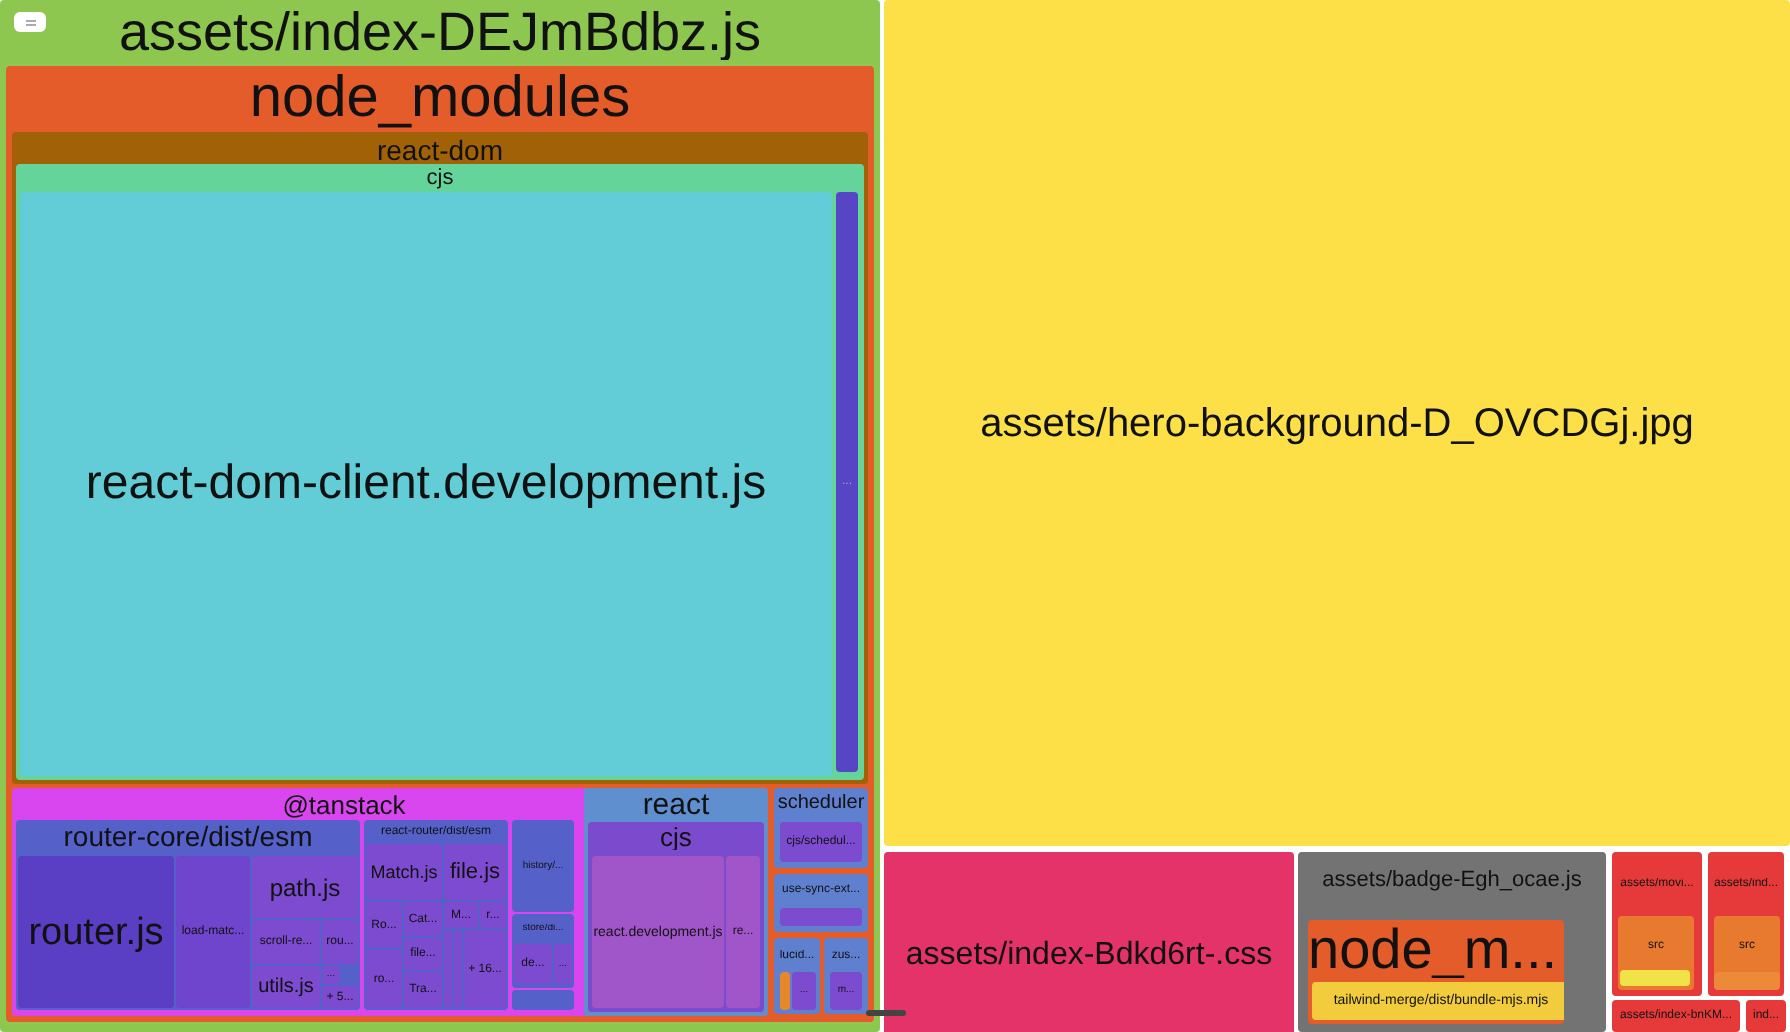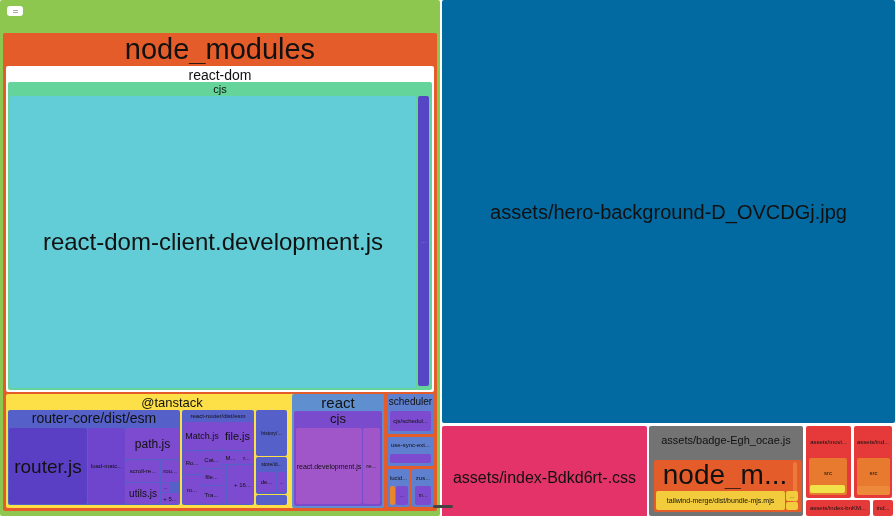--- a/index.html
+++ b/index.html
@@ -13,39 +13,40 @@
   .scroll-handle { position: absolute; left: 433px; top: 505px; width: 20px; height: 3px; background: #444; border-radius: 2px; z-index: 6; }
 </style>
 </head>
 <body>
 
 <div class="menu-btn">
     <span></span>
   </div>
 
 <div class="n" style="left:0;top:0;width:440px;height:516px;background:#8dc74f;">
+  <div class="lbl" style="top:3px;font-size:27px;">assets/index-DEJmBdbz.js</div>
 
   <div class="n" style="left:3px;top:33px;width:434px;height:478px;background:#e55c2b;">
     <div class="lbl" style="top:2px;font-size:29px;">node_modules</div>
 
-    <div class="n" style="left:3px;top:33px;width:428px;height:326px;background:#ffffff;">
+    <div class="n" style="left:3px;top:33px;width:428px;height:326px;background:#a16207;">
       <div class="lbl" style="top:2px;font-size:14px;">react-dom</div>
 
       <div class="n" style="left:2px;top:16px;width:424px;height:308px;background:#64d49a;">
         <div class="lbl" style="top:2px;font-size:11px;">cjs</div>
         <div class="n" style="left:2px;top:14px;width:406px;height:292px;background:#62cdd6;">
           <div class="center" style="font-size:24px;">react-dom-client.development.js</div>
         </div>
         <div class="n" style="left:410px;top:14px;width:11px;height:290px;background:#5645c4;">
           <div class="center" style="font-size:6px;color:#aab;">...</div>
         </div>
       </div>
     </div>
 
-    <div class="n" style="left:3px;top:361px;width:332px;height:114px;background:#fde047;">
+    <div class="n" style="left:3px;top:361px;width:332px;height:114px;background:#d946ef;">
       <div class="lbl" style="top:2px;font-size:13px;">@tanstack</div>
 
       <div class="n" style="left:2px;top:16px;width:172px;height:95px;background:#5560c8;">
         <div class="lbl" style="top:1px;font-size:14px;">router-core/dist/esm</div>
         <div class="n" style="left:1px;top:18px;width:78px;height:76px;background:#5a3fc4;">
           <div class="center" style="font-size:19px;">router.js</div>
         </div>
         <div class="n" style="left:80px;top:18px;width:37px;height:76px;background:#6e45cc;">
           <div class="center" style="font-size:6px;">load-matc...</div>
         </div>
@@ -156,31 +157,31 @@
 
     <div class="n" style="left:409px;top:436px;width:22px;height:38px;background:#5f7fcf;">
       <div class="lbl" style="top:6px;font-size:6px;">zus...</div>
       <div class="n" style="left:3px;top:17px;width:16px;height:19px;background:#7d4bcf;">
         <div class="center" style="font-size:5px;">m...</div>
       </div>
     </div>
   </div>
 </div>
 
-<div class="n" style="left:442px;top:0;width:453px;height:423px;background:#0369a1;">
+<div class="n" style="left:442px;top:0;width:453px;height:423px;background:#fde047;">
   <div class="center" style="font-size:20px;">assets/hero-background-D_OVCDGj.jpg</div>
 </div>
 
 <div class="n" style="left:442px;top:426px;width:205px;height:104px;background:#e33368;">
   <div class="center" style="font-size:16px;">assets/index-Bdkd6rt-.css</div>
 </div>
 
 <div class="n" style="left:649px;top:426px;width:154px;height:90px;background:#737373;">
   <div class="lbl" style="top:9px;font-size:11px;">assets/badge-Egh_ocae.js</div>
-  <div class="n" style="left:5px;top:34px;width:148px;height:52px;background:#e55c2b;">
+  <div class="n" style="left:5px;top:34px;width:128px;height:52px;background:#e55c2b;">
     <div class="lbl" style="top:1px;left:0;right:6px;font-size:28px;">node_m...</div>
     <div class="n" style="left:139px;top:2px;width:4px;height:48px;background:#ec7b3a;"></div>
     <div class="n" style="left:2px;top:31px;width:129px;height:19px;background:#f2cc3c;">
       <div class="center" style="font-size:7px;">tailwind-merge/dist/bundle-mjs.mjs</div>
     </div>
     <div class="n" style="left:132px;top:31px;width:12px;height:10px;background:#f2cc3c;">
       <div class="center" style="font-size:5px;">...</div>
     </div>
     <div class="n" style="left:132px;top:42px;width:12px;height:8px;background:#f2cc3c;"></div>
   </div>

